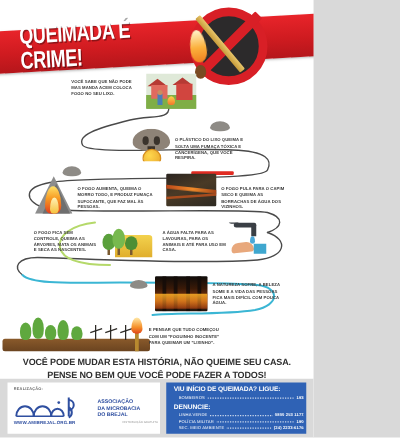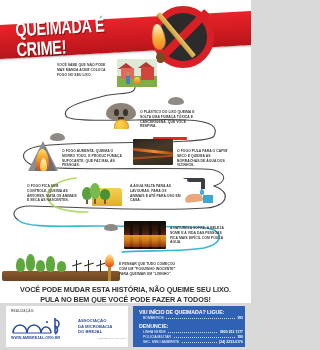--- a/index.html
+++ b/index.html
@@ -301,22 +301,22 @@
     <div class="dead" style="left:94px;"></div>
   </div>
 
   <div class="finalmatch">
     <div class="st"></div>
       <div class="fl"></div>
   </div>
   <div class="blurb" style="left:119px;top:262px;width:60px;">E PENSAR QUE TUDO COMEÇOU COM UM "FOGUINHO INOCENTE" PARA QUEIMAR UM "LIXINHO".</div>
 
   <div class="cta">
-    <div>VOCÊ PODE MUDAR ESTA HISTÓRIA, NÃO QUEIME SEU LIXO.</div>
-    <div>PULA NO BEM QUE VOCÊ PODE FAZER A TODOS!</div>
+    <div>VOCÊ PODE MUDAR ESTA HISTÓRIA, NÃO QUEIME SEU CASA.</div>
+    <div>PENSE NO BEM QUE VOCÊ PODE FAZER A TODOS!</div>
   </div>
 
   <div class="footer">
 
     <div class="foot-left">
       <div class="realiz">REALIZAÇÃO:</div>
 
       <svg class="amib-arcs" viewBox="0 0 62 20">
         <path d="M2,18 A7,8 0 0 1 16,18" fill="none" stroke="#2f4fa0" stroke-width="1.6"></path>
         <path d="M16,18 A7,8 0 0 1 30,18" fill="none" stroke="#2f4fa0" stroke-width="1.6"></path>

